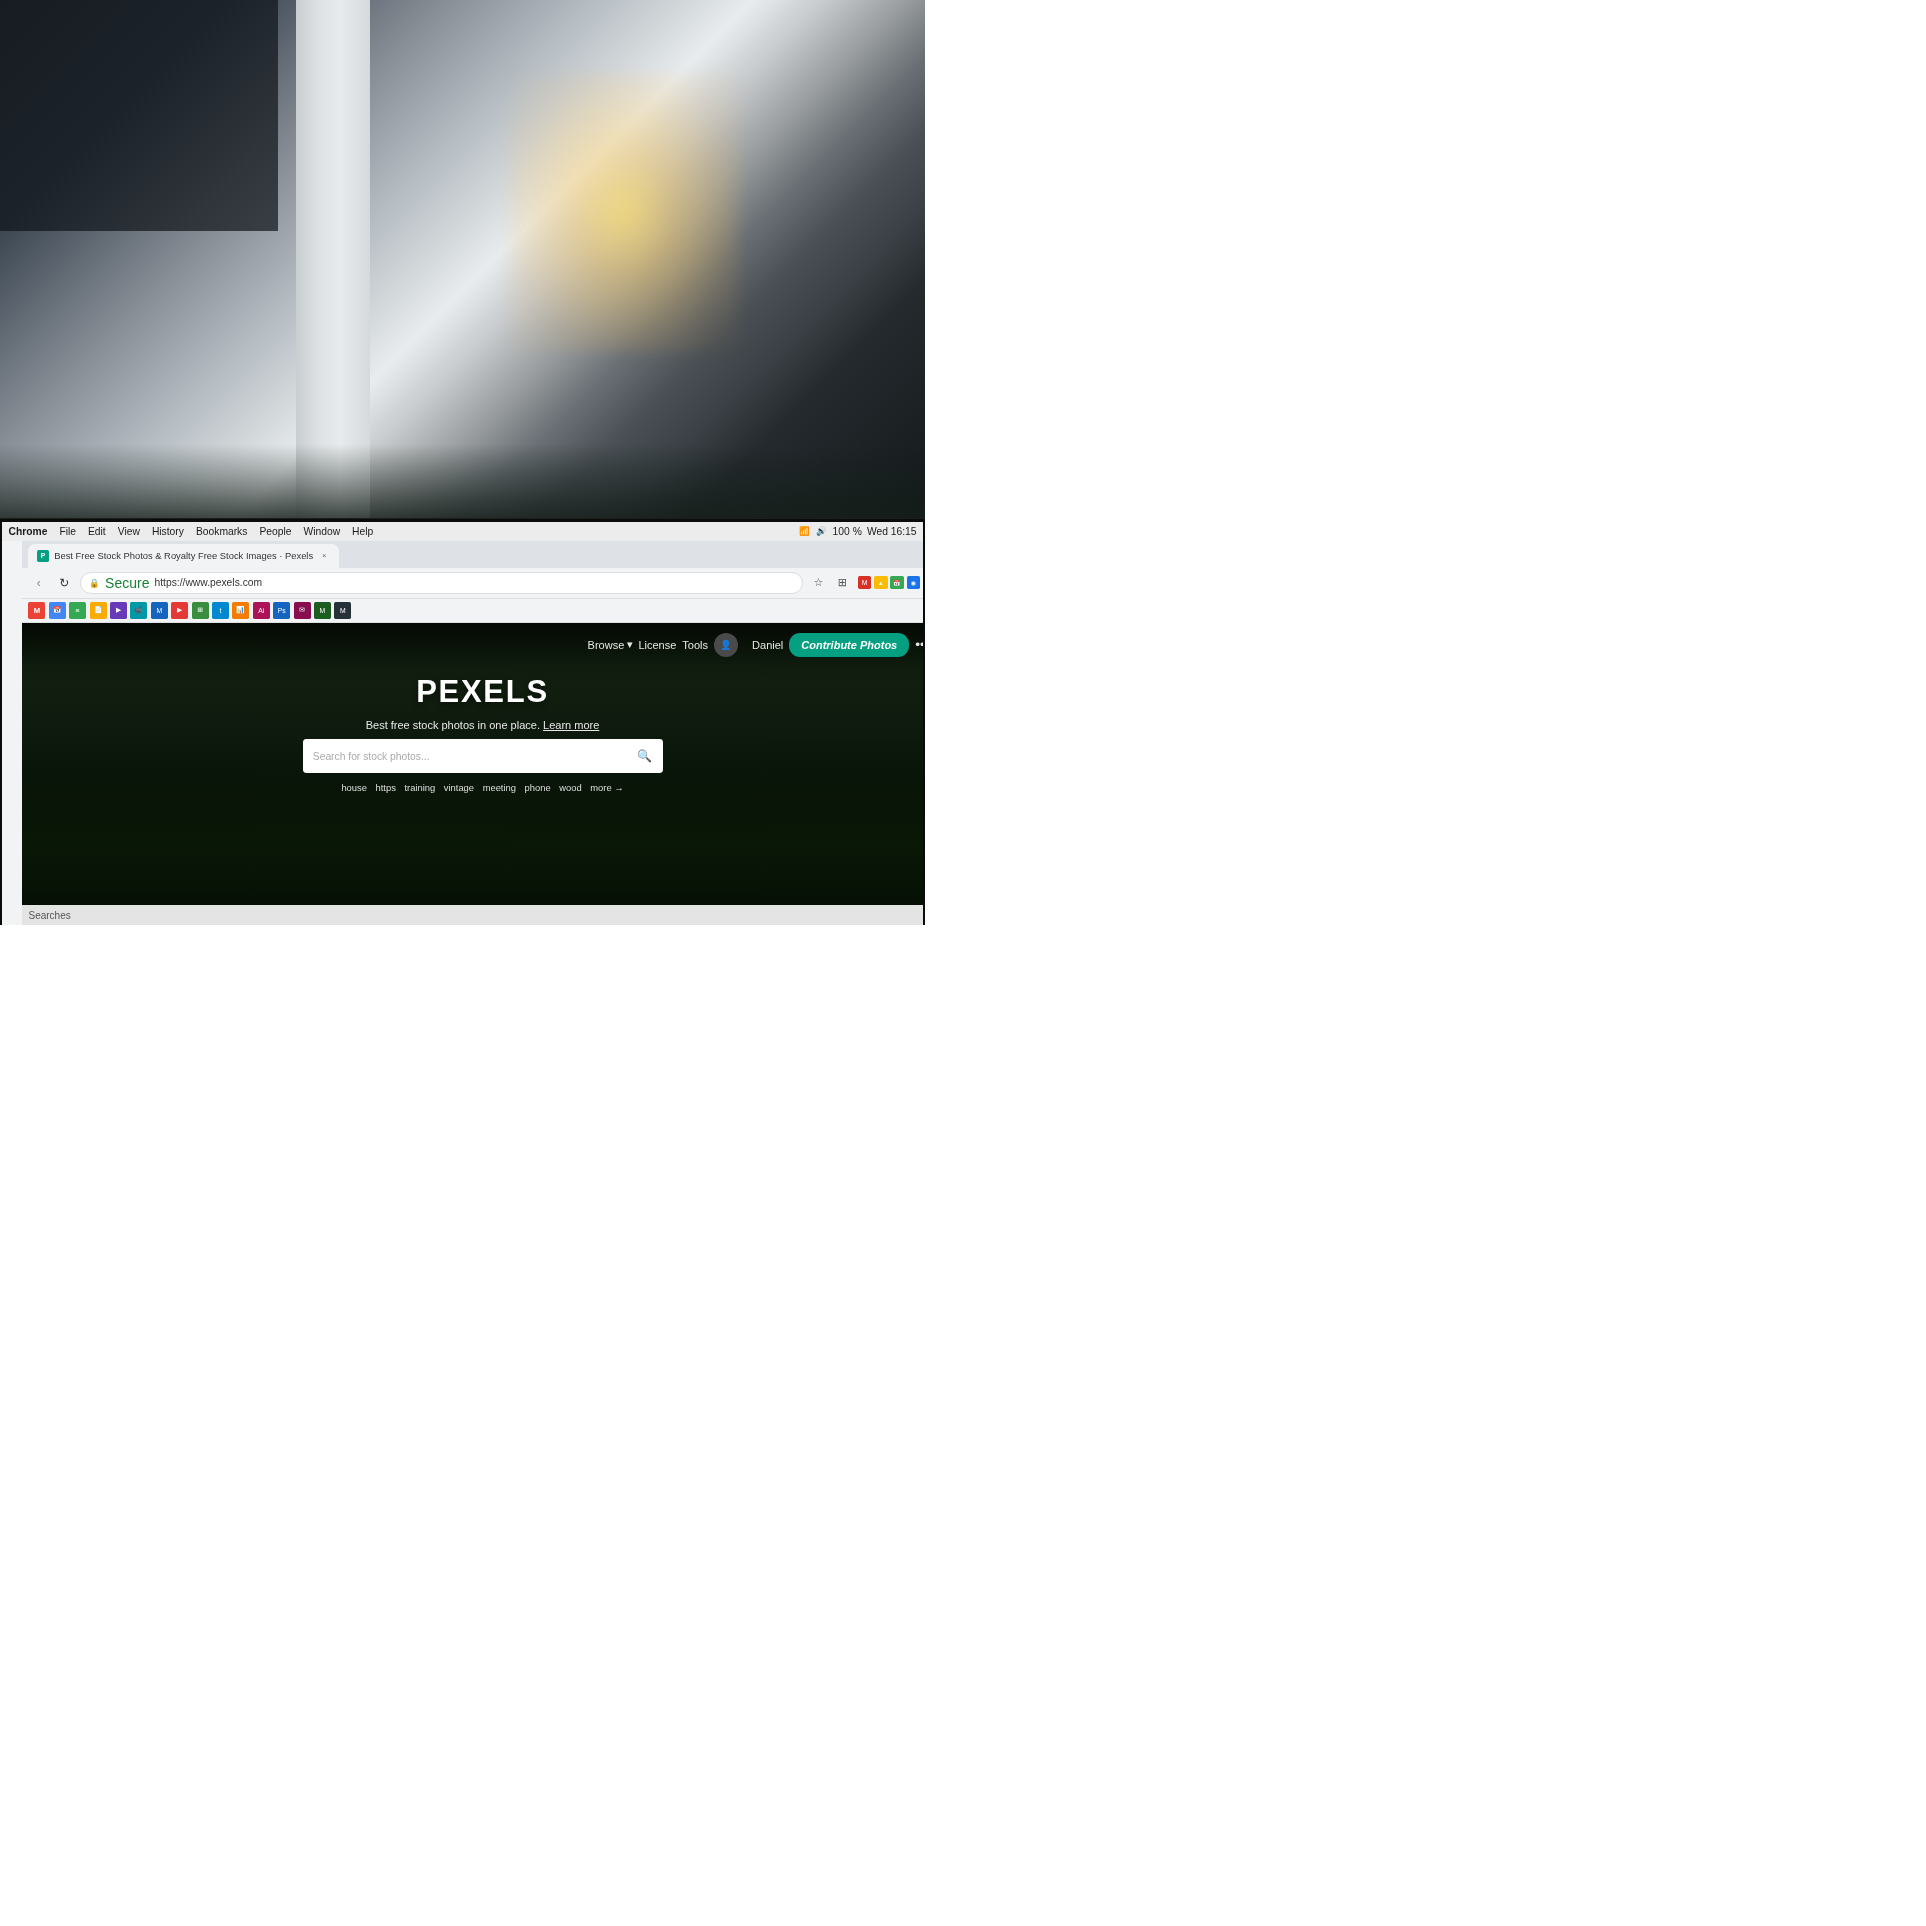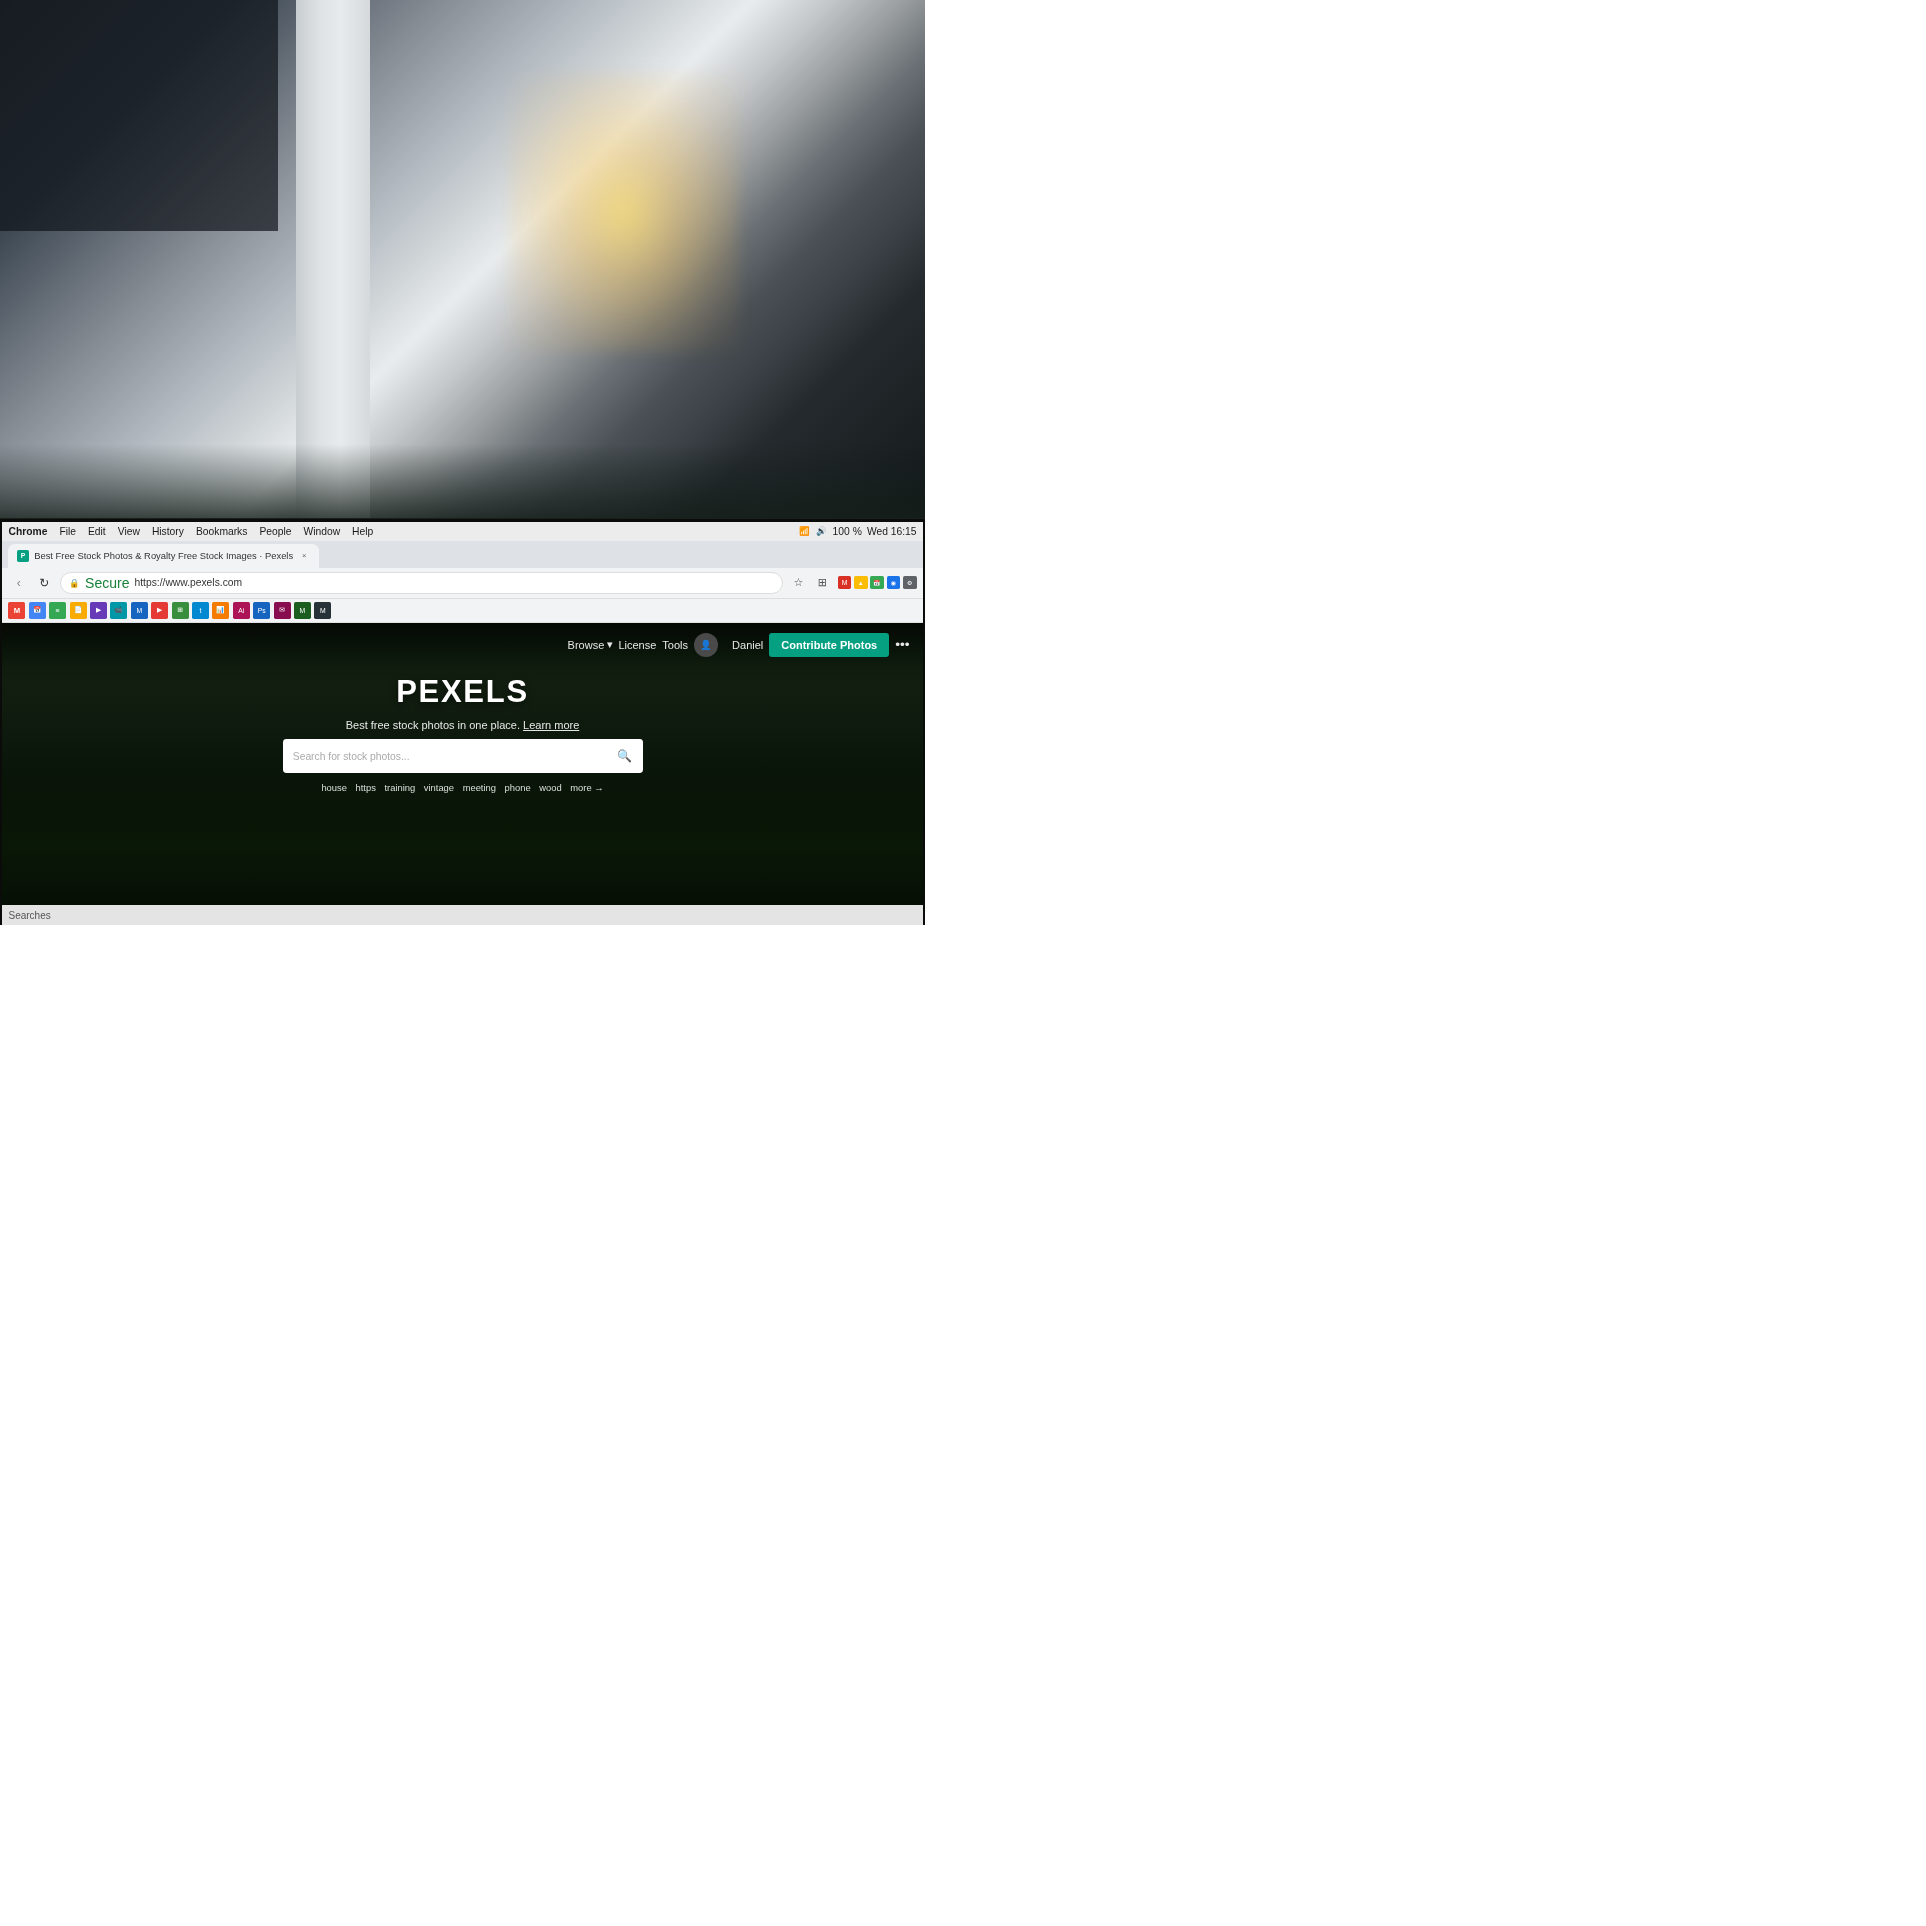--- a/index.html
+++ b/index.html
@@ -118,20 +118,21 @@
       color: #333;
     }
 
     
     .browser-window {
       width: 100%;
       flex: 1;
       display: flex;
       flex-direction: column;
       background: #ec4899;
+      margin-left: 20px;
     }
 
     
     .tab-bar {
       height: 27px;
       background: #dee1e6;
       display: flex;
       align-items: flex-end;
       padding: 0 6.8px;
     }
@@ -358,25 +359,26 @@
     .user-name {
       color: rgba(255,255,255,0.9);
       font-size: 11px;
       padding-left: 9px;
     }
 
     .contribute-btn {
       background: #05a081;
       color: white;
       border: none;
-      border-radius: 3px;
+      border-radius: 11px;
       padding: 6px 12px;
       font-size: 11px;
       font-weight: 600;
       cursor: pointer;
+      font-style: italic;
     }
 
     .more-dots {
       color: rgba(255,255,255,0.9);
       font-size: 13.7px;
       cursor: pointer;
     }
 
     
     .pexels-main {

